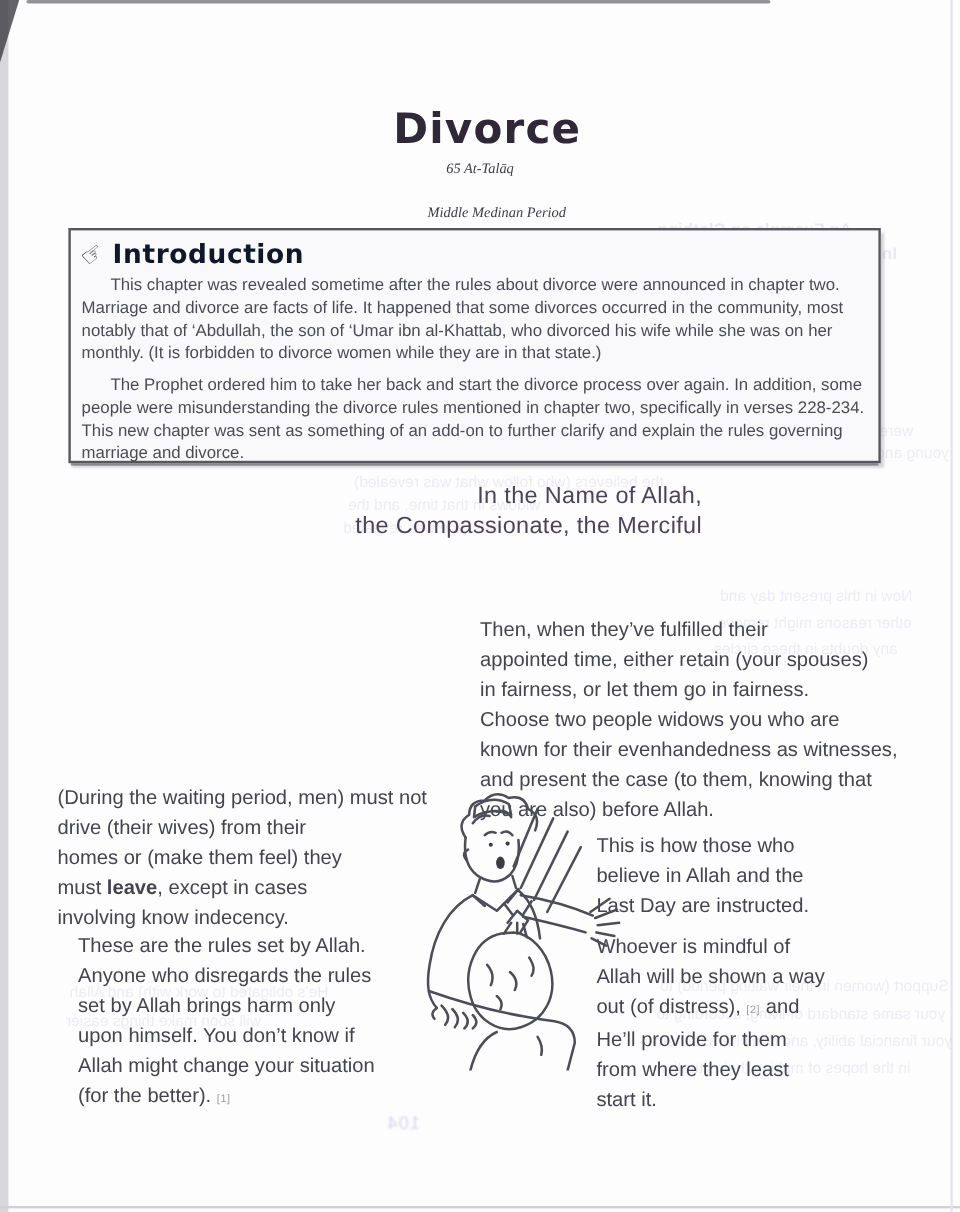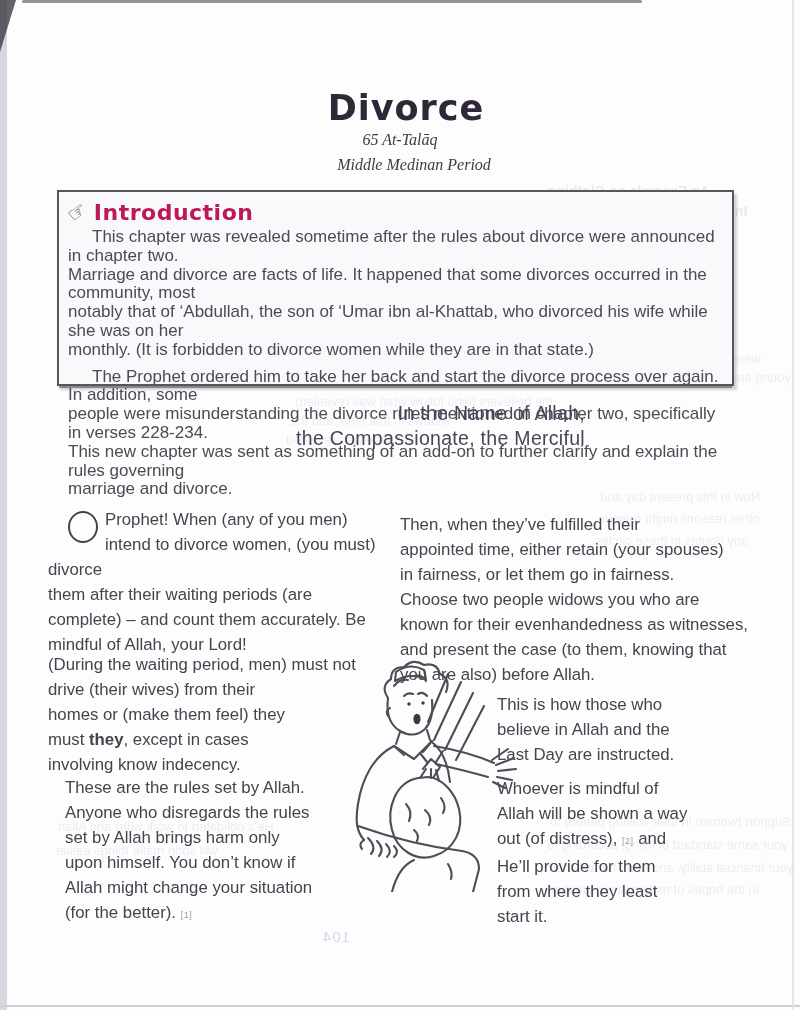--- a/index.html
+++ b/index.html
@@ -21,44 +21,44 @@
   .right-line  { position:absolute; left:792px; top:0; width:2px; height:1010px; background:#e4e4ec; }
 
   
   .title-block { position:absolute; left:0; top:88px; width:800px; text-align:center; }
   .chapter-title {
     font-family:"DejaVu Sans", sans-serif; font-weight:bold;
     font-size:35px; letter-spacing:1px; color:#2f2838;padding-left:12px;
   }
   .subtitle {
     font-family:"Liberation Serif", serif; font-style:italic;
-    font-size:16px; color:#3c3c46; line-height:24px;
-  }
-  .subtitle-2 { margin-top:1px;padding-left:28px; }
+    font-size:12px; color:#3c3c46; line-height:24px;
+  }
+  .subtitle-2 { margin-top:13px;padding-left:28px; }
 
   
   .intro-box {
     position:absolute; left:57px; top:190px; width:677px; height:196px;
     background:#f9f9fb;
     border:2px solid #56565c;
     box-shadow:0 4px 0 -2px rgba(70,70,80,.55), 3px 4px 2px rgba(90,90,100,.25);
     padding:4px 12px 0 9px;
   }
   .intro-header { display:flex; align-items:center; gap:7px; height:32px; }
   .manicule {
     display:inline-block; font-family:"DejaVu Sans", sans-serif;
     font-size:21px; color:#3b3540; transform:rotate(-38deg); line-height:1;
   }
   .intro-heading {
     font-family:"DejaVu Sans", sans-serif; font-weight:bold;
-    font-size:22px; color:#be185d; letter-spacing:.5px;
+    font-size:22px; color:#0f172a; letter-spacing:.5px;
   }
   .intro-para {
     white-space:pre-line; text-indent:24px;
-    font-size:17px; line-height:18.8px; color:#4b4b55; width:655px;
+    font-size:14px; line-height:18.8px; color:#4b4b55; width:655px;
   }
   .intro-para + .intro-para { margin-top:8px; }
 
   
   .bismillah {
     position:absolute; left:215px; top:401px; width:370px; text-align:right;
     font-size:19.5px; line-height:25px; color:#4b4458; letter-spacing:.3px;
   }
 
   
@@ -149,33 +149,26 @@
 people were misunderstanding the divorce rules mentioned in chapter two, specifically in verses 228-234.
 This new chapter was sent as something of an add-on to further clarify and explain the rules governing
 marriage and divorce.</div>
   </div>
 
   <div class="bismillah">
     <div>In the Name of Allah,</div>
     <div>the Compassionate, the Merciful</div>
   </div>
 
-  <div class="verse" style="left:48px; top:482px; width:365px;">
-    <span class="drop-cap"></span><span>Prophet!  When (any of you men)
-intend to divorce women, (you must) divorce
-them after their waiting periods  (are
-complete) – and count them accurately.  Be
-mindful of Allah, your Lord!</span>
-  </div>
 
   <div class="verse indent" style="left:48px; top:627px; width:365px;">
     <span>(During the waiting period, men) must not
 drive (their wives) from their
 homes or (make them feel) they
-must </span><span class="bold-word">they</span><span>, except in cases
+must </span><span class="bold-word">leave</span><span>, except in cases
 involving know indecency.</span>
   </div>
 
   <div class="verse indent" style="left:65px; top:750px; width:365px;">
     <span>These are the rules set by Allah.
 Anyone who disregards the rules
 set by Allah brings harm only
 upon himself.  You don’t know if
 Allah might change your situation
 (for the better). </span><span class="footnote">[1]</span>

